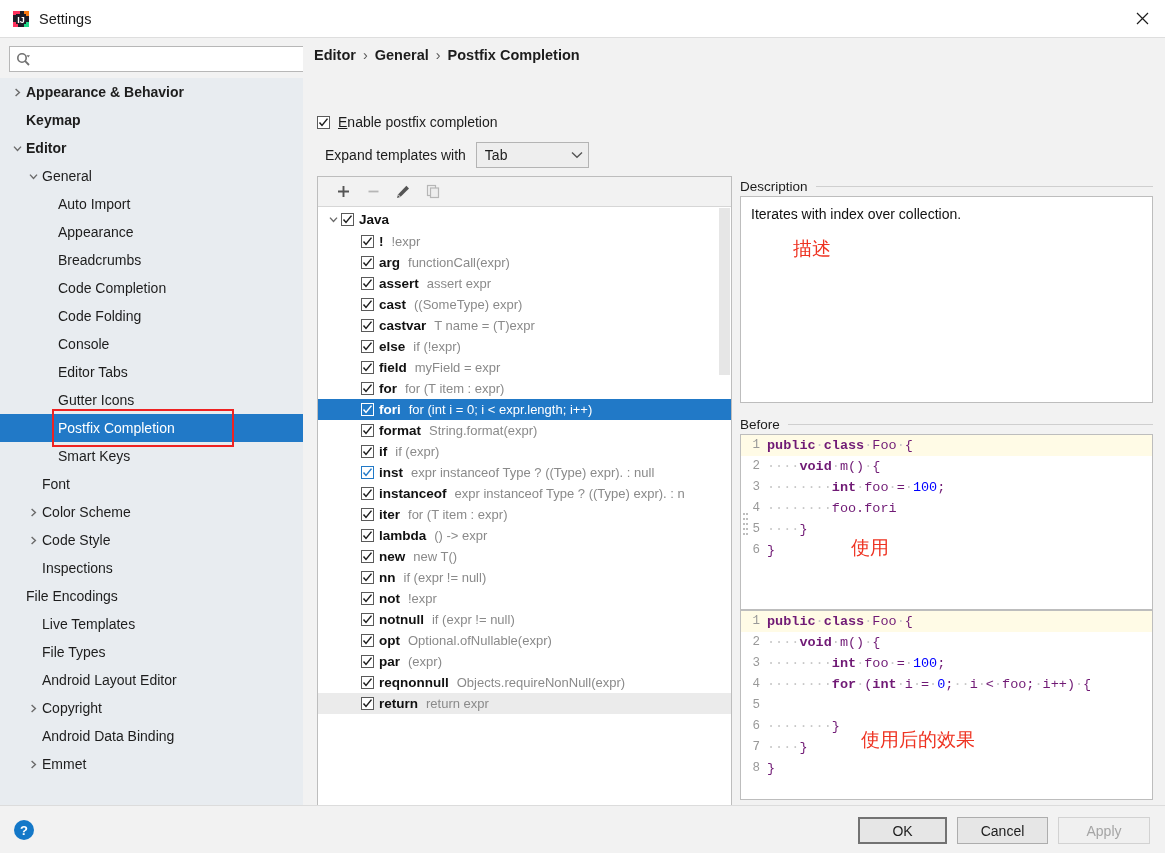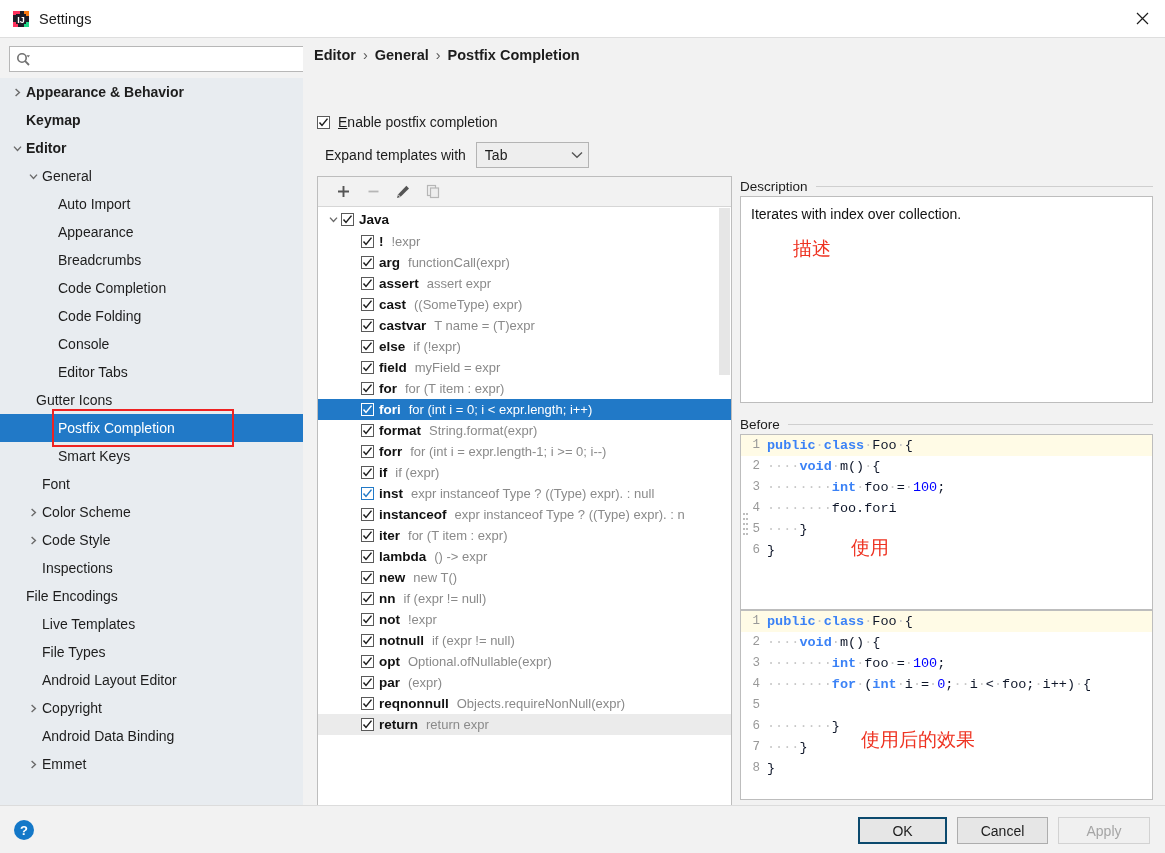--- a/index.html
+++ b/index.html
@@ -137,42 +137,42 @@
 
   #desc-box { height:207px; padding:9px 10px; position:relative; }
   #desc-text { font-size:14px; color:#111; }
   .cn-ann { color:#ee3322; font-size:19px; font-family:"DejaVu Sans", sans-serif; }
 
   .codebox { position:relative; background:#ffffff; overflow:hidden; }
   .cline { height:21px; display:flex; align-items:flex-start; font-family:"Liberation Mono", monospace; font-size:13.5px; }
   .cline.first { background:#fffbe6; }
   .gut { width:26px; text-align:right; padding-right:7px; color:#999999; font-size:12.5px; flex:0 0 auto; line-height:21px; }
   .ctext { white-space:pre; line-height:21px; }
-  .kw { color:#3b82f6; font-weight:bold; }
+  .kw { color:#701a75; font-weight:bold; }
   .num { color:#0000ff; }
   .ws { color:#c8c8c8; }
-  .plain { color:#0f172a; }
+  .plain { color:#701a75; }
 
   
   #bottombar {
     position:absolute; left:0; bottom:0; width:1165px; height:48px;
     background:#f2f2f2; border-top:1px solid #dcdcdc;
   }
   #help-btn {
     position:absolute; left:14px; top:14px; width:20px; height:20px;
     border-radius:50%; background:#1478c8; color:#fff; font-size:13px; font-weight:bold;
     display:flex; align-items:center; justify-content:center; cursor:pointer;
   }
   .dlg-btn {
     position:absolute; top:11px; height:27px; border:1px solid #adadad;
     background:#e6e6e6; font-size:14px; color:#1d1d1d;
     display:flex; align-items:center; justify-content:center; cursor:pointer;
     font-family:"Liberation Sans", sans-serif;
   }
-  #ok-btn { left:858px; width:89px; border:2px solid #0c4a6e; background:#e6e6e6; }
+  #ok-btn { left:858px; width:89px; border:2px solid #737373; background:#e6e6e6; }
   #cancel-btn { left:957px; width:91px; }
   #apply-btn { left:1058px; width:92px; color:#a5a5a5; background:#f0f0f0; border-color:#d2d2d2; cursor:default; }
 </style>
 </head>
 <body>
 
 <div id="root">
 
   <div id="titlebar">
     <div id="app-icon">
@@ -263,21 +263,21 @@
             <span class="lbl">Code Folding</span>
           </div>
           <div class="side-item" style="padding-left: 42px;">
             <span class="arrow"></span>
             <span class="lbl">Console</span>
           </div>
           <div class="side-item" style="padding-left: 42px;">
             <span class="arrow"></span>
             <span class="lbl">Editor Tabs</span>
           </div>
-          <div class="side-item" style="padding-left: 20px;">
+          <div class="side-item" style="padding-left: 42px;">
             <span class="arrow"></span>
             <span class="lbl">Gutter Icons</span>
           </div>
           <div class="side-item selected" style="padding-left: 42px;">
             <span class="arrow"></span>
             <span class="lbl">Postfix Completion</span>
           </div>
           <div class="side-item" style="padding-left: 42px;">
             <span class="arrow"></span>
             <span class="lbl">Smart Keys</span>
@@ -520,29 +520,20 @@
               </span>
               <span class="nm">format</span>
               <span class="dsc">String.format(expr)</span>
             </div>
             <div class="trow child">
               <span class="cb">
                 <svg width="11" height="11" viewBox="0 0 11 11">
                   <path d="M1.5 5.5 L4 8.4 L9.5 1.6" stroke="#1d1d1d" stroke-width="1.5" fill="none"></path>
                 </svg>
               </span>
-              <span class="nm">forr</span>
-              <span class="dsc">for (int i = expr.length-1; i &gt;= 0; i--)</span>
-            </div>
-            <div class="trow child">
-              <span class="cb">
-                <svg width="11" height="11" viewBox="0 0 11 11">
-                  <path d="M1.5 5.5 L4 8.4 L9.5 1.6" stroke="#1d1d1d" stroke-width="1.5" fill="none"></path>
-                </svg>
-              </span>
               <span class="nm">if</span>
               <span class="dsc">if (expr)</span>
             </div>
             <div class="trow child">
               <span class="cb blue">
                 <svg width="11" height="11" viewBox="0 0 11 11">
                   <path d="M1.5 5.5 L4 8.4 L9.5 1.6" stroke="#2179c7" stroke-width="1.5" fill="none"></path>
                 </svg>
               </span>
               <span class="nm">inst</span>

